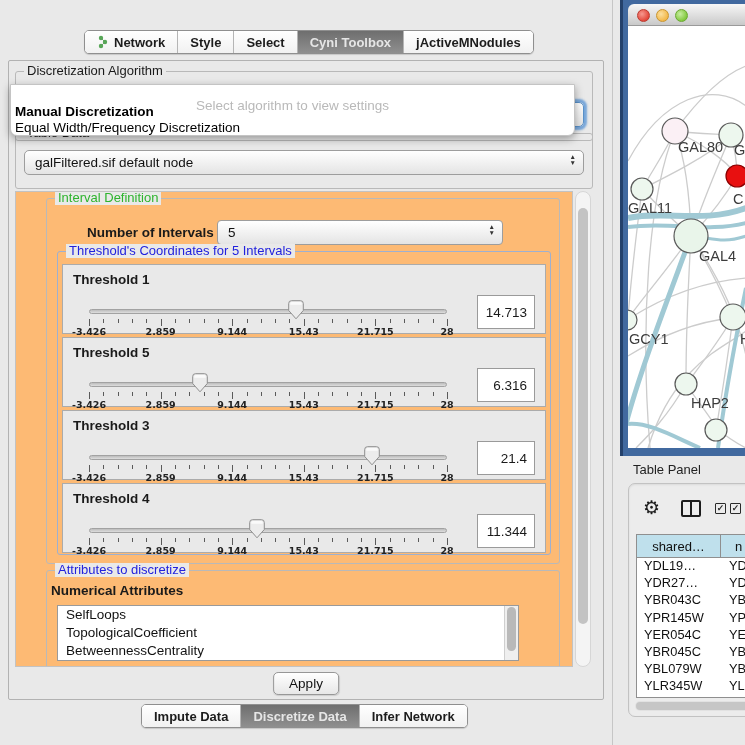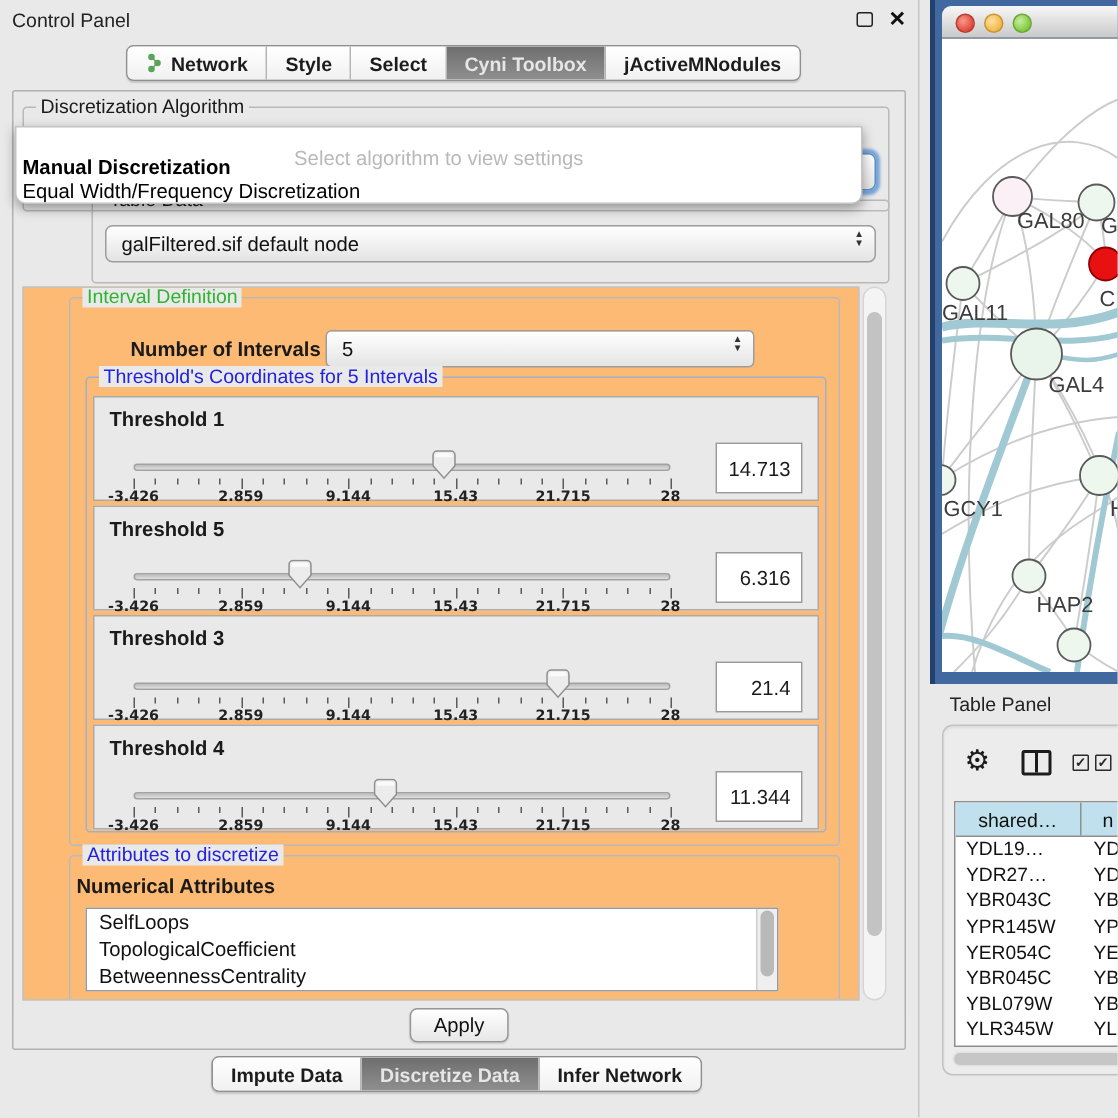--- a/index.html
+++ b/index.html
@@ -42,21 +42,21 @@
 
   #algo-group { left:6px; top:10px; right:10px; height:70px; }
   .combo { position:absolute; height:25px; border:1px solid #9d9d9d; border-radius:5px;
     background:linear-gradient(#ffffff,#e4e4e4); display:flex; align-items:center;
     padding-left:10px; font-size:13.5px; color:#111; }
   .combo .arrows { position:absolute; right:7px; top:3px; font-size:6.5px; line-height:6px;
     color:#333; text-align:center; }
   #algo-combo { left:8px; top:30px; right:8px; box-shadow:0 0 2px 2.5px rgba(100,155,215,.85);
     border-color:#5a91c8; }
 
-  #tabledata-group { left:6px; top:72px; right:10px; height:56px;margin-left:46px; }
+  #tabledata-group { left:6px; top:72px; right:10px; height:56px; }
   #tabledata-combo { left:8px; top:16px; right:8px; }
 
   
   #viewport { position:absolute; left:6px; top:130px; width:558px; height:476px;
     border:1px solid #c2c2c2; background:#fdba74; overflow:hidden; }
   #v-scroll { position:absolute; left:566px; top:130px; width:16px; height:476px;
     background:#f4f4f4; border:1px solid #d6d6d6; border-radius:8px; }
   #v-scroll .thumb { position:absolute; left:2px; right:2px; top:16px; height:416px;
     background:#c3c3c3; border-radius:6px; }
 
@@ -147,25 +147,20 @@
   .tp-hscroll .thumb { position:absolute; left:1px; top:1px; height:8px; width:112px;
     background:#c6c6c6; border-radius:4px; }
 
   svg text { font-family:"Liberation Sans", sans-serif; }
 </style>
 </head>
 <body>
 
 <div id="control-panel">
 
-  <div class="cp-titlebar">
-    <span class="cp-title">Control Panel</span>
-    <span class="win-float"></span>
-    <span class="win-close">✕</span>
-  </div>
 
   <div class="seg" id="top-tabs">
     <div class="segi">
       <svg width="12" height="14" viewBox="0 0 12 14">
         <line x1="4" y1="3" x2="8" y2="7" stroke="#888" stroke-width="1"></line>
         <line x1="4" y1="11" x2="8" y2="7" stroke="#888" stroke-width="1"></line>
         <circle cx="4" cy="3" r="2.2" fill="#57a657"></circle>
         <circle cx="8" cy="7" r="2.2" fill="#57a657"></circle>
         <circle cx="4" cy="11" r="2.2" fill="#57a657"></circle>
       </svg>

